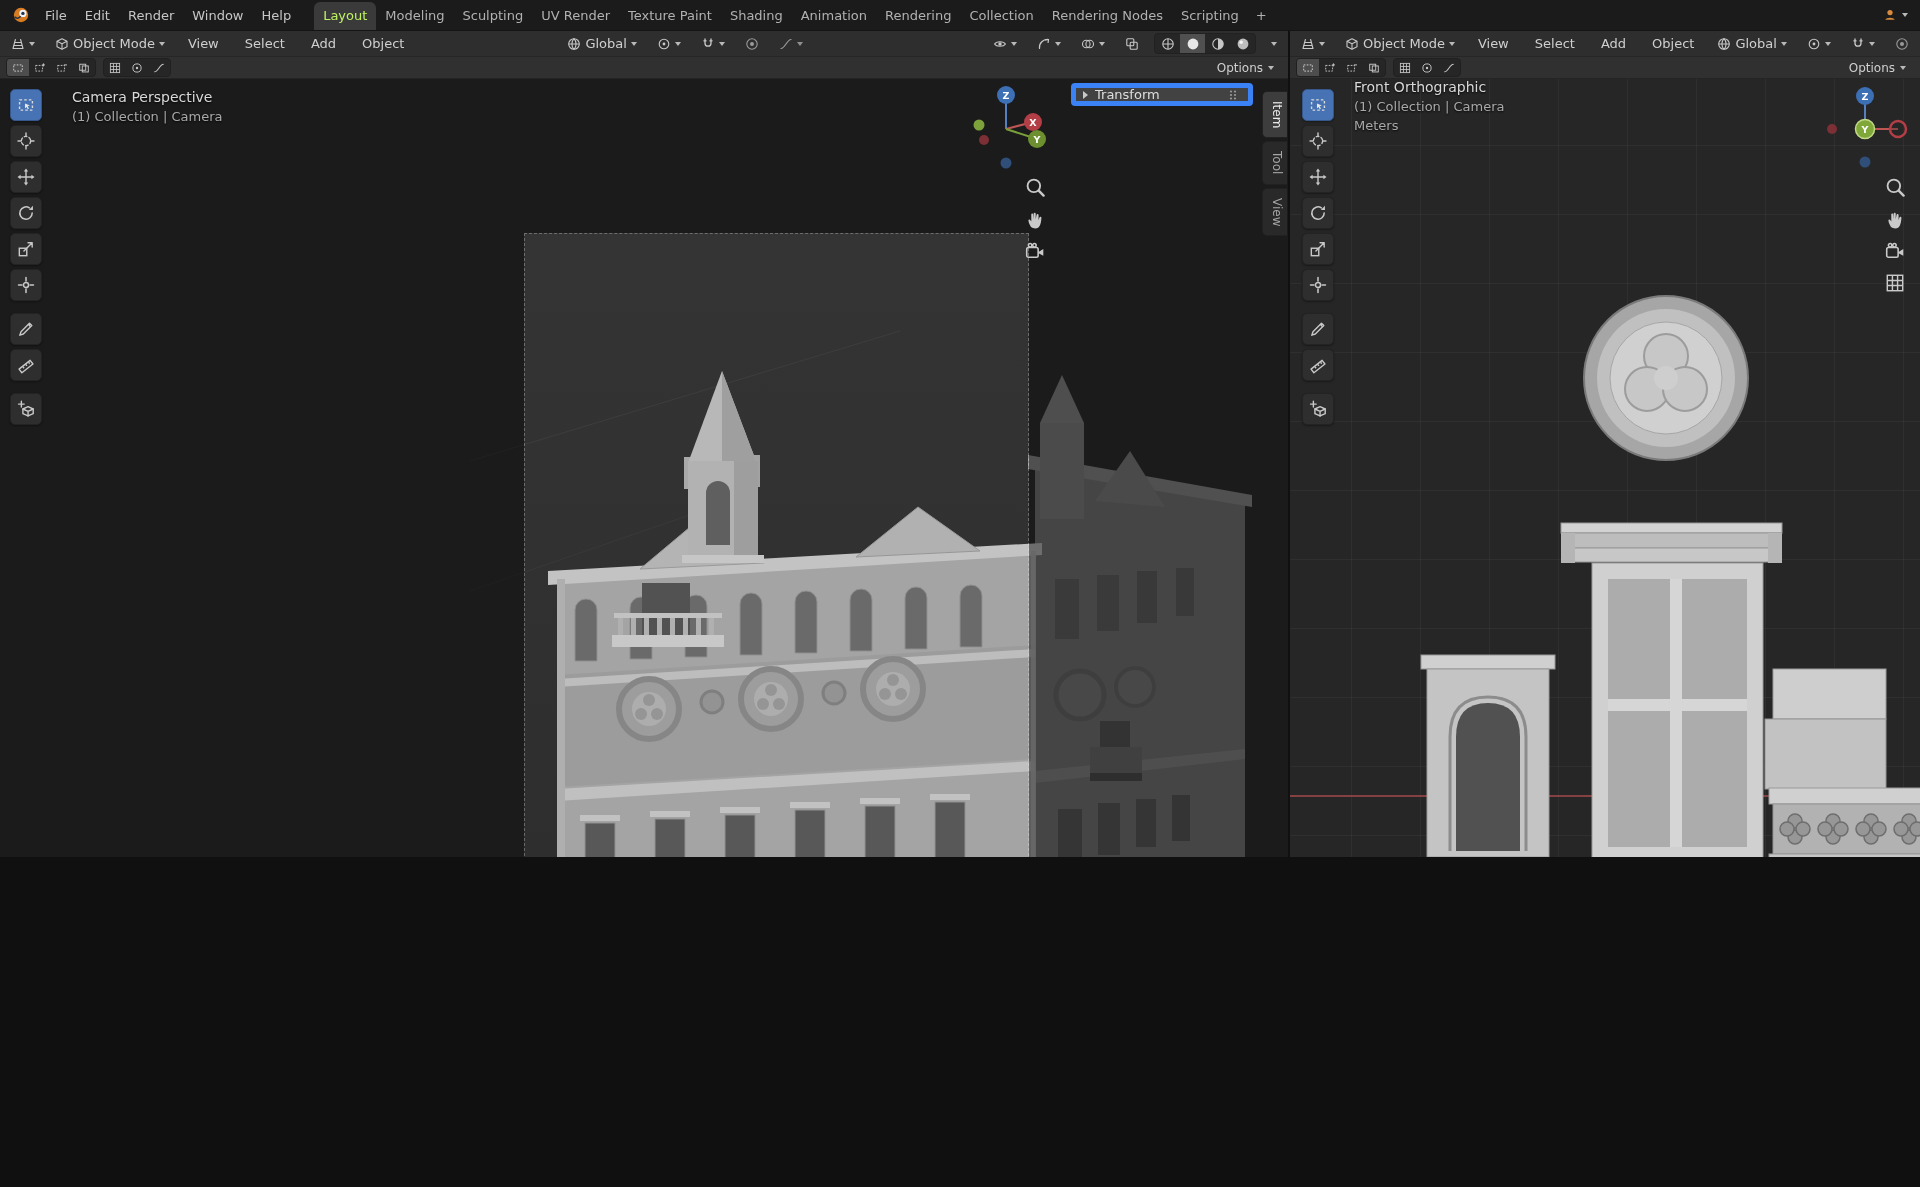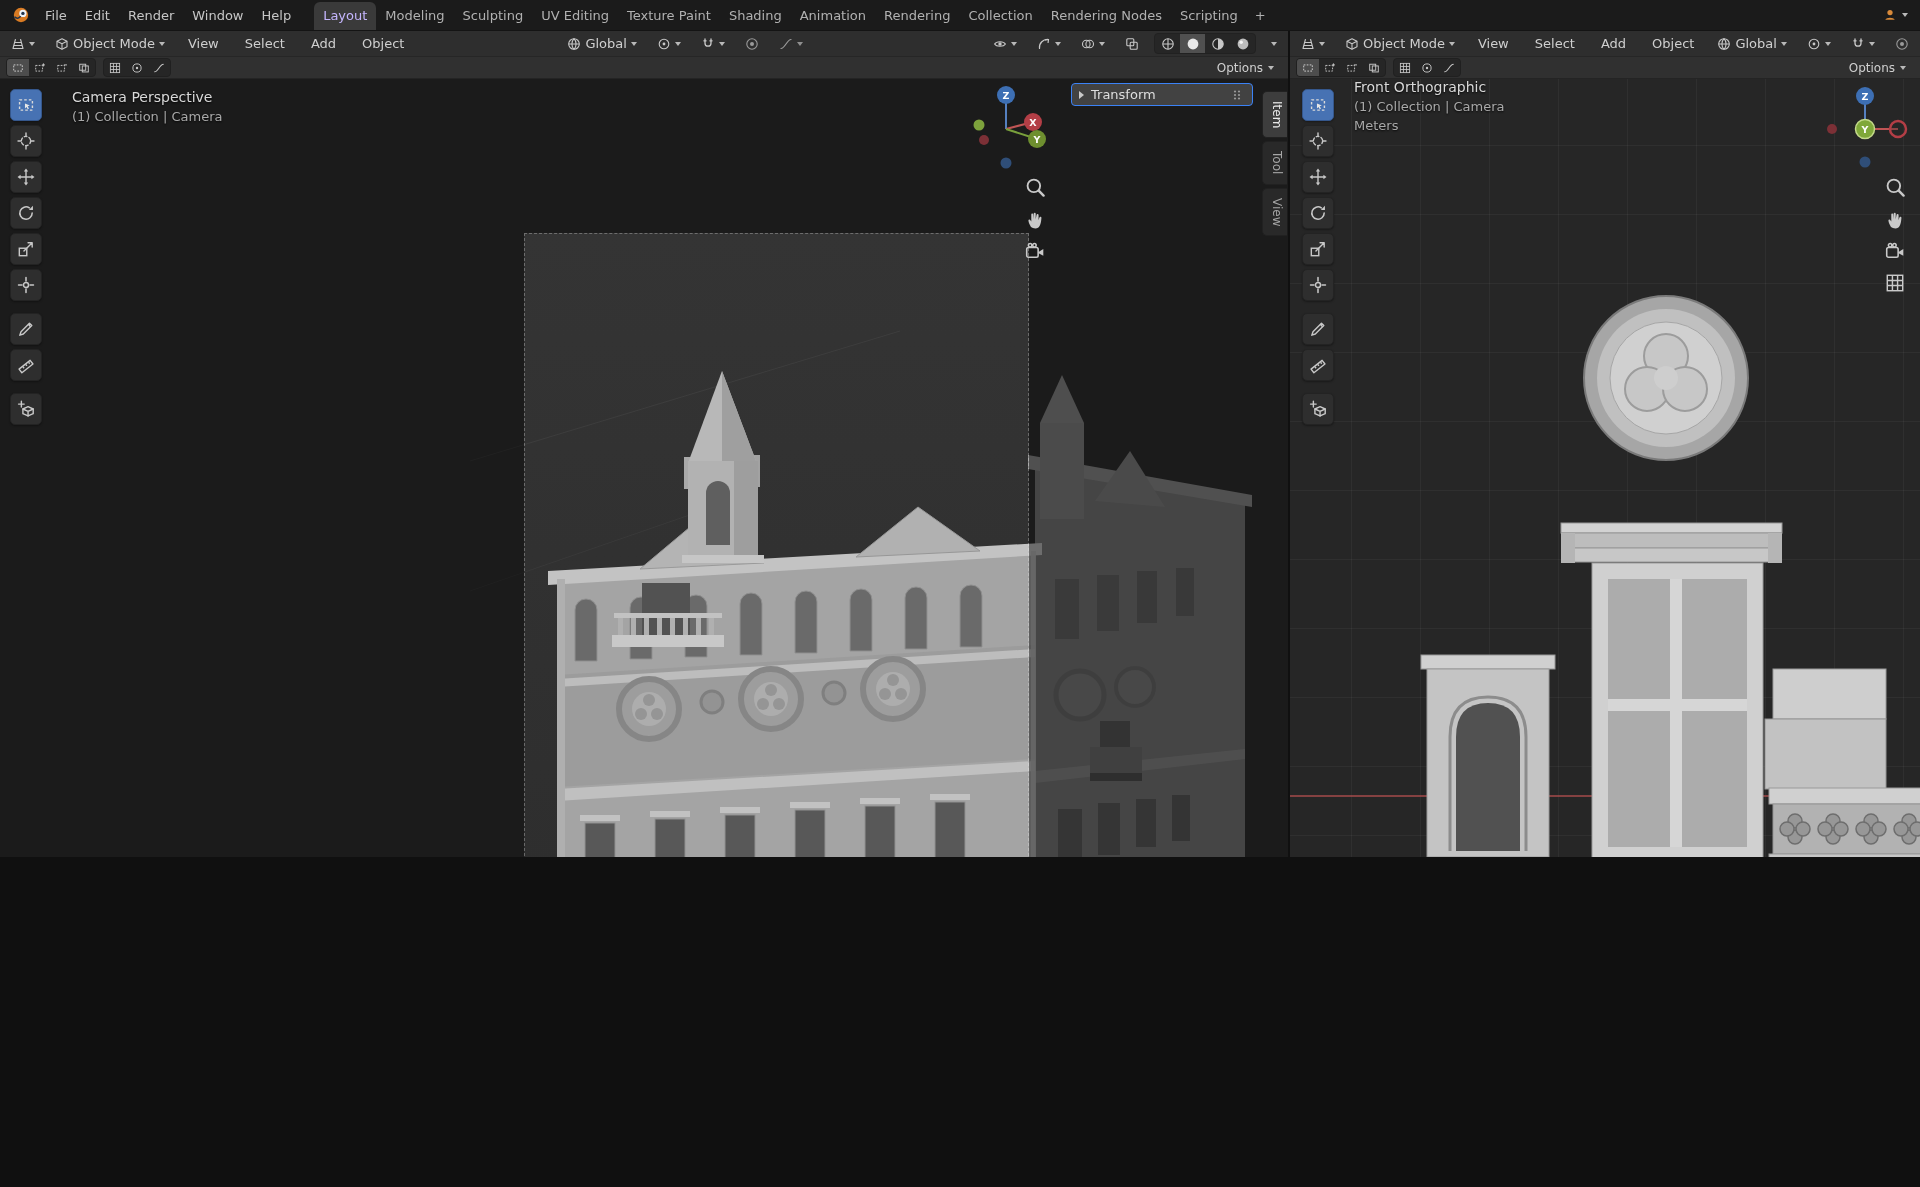--- a/index.html
+++ b/index.html
@@ -7,21 +7,21 @@
   font-family:"DejaVu Sans",sans-serif;color:#c6c6c6}
 .app{width:1920px;height:857px;display:flex;flex-direction:column}
 
 
 .topbar{height:31px;flex:0 0 31px;background:#1b1b1b;border-bottom:1px solid #141414;
   display:flex;align-items:center;font-size:13px;white-space:nowrap}
 .logo{width:30px;display:flex;justify-content:center;margin-left:6px}
 .menu-item{padding:3px 9px;border-radius:4px}
 .ws-tabs{display:flex;align-items:flex-end;height:100%;margin-left:14px}
 .ws-tab{padding:6px 9px 7px;font-size:13px;color:#b1b1b1;border-radius:6px 6px 0 0}
-.ws-tab.active{background:#3a3a3a;color:#c4b5fd}
+.ws-tab.active{background:#3a3a3a;color:#bef264}
 .ws-add{padding:6px 8px 7px;color:#b1b1b1}
 .top-right{margin-left:auto;display:flex;align-items:center;gap:5px;margin-right:12px}
 
 
 .main{flex:1;display:flex;min-height:0}
 .viewport{position:relative;overflow:hidden;background:#2b2b2b}
 .vp-left{width:1290px;flex:0 0 1290px;border-right:2px solid #101010}
 .vp-right{flex:1;background:#262626}
 
 .vp-header{position:relative;z-index:30;height:26px;background:#2e2e2e;border-bottom:1px solid #262626;
@@ -67,21 +67,21 @@
   background:linear-gradient(180deg,#343434,#2e2e2e 70%,#292929)}
 .bld{position:absolute;left:0;top:0;z-index:2}
 .ppt{position:absolute;background:rgba(8,8,8,.46);z-index:3;pointer-events:none}
 .frame-border{position:absolute;left:524px;top:202px;width:505px;height:918px;z-index:4;
   border:1px dashed rgba(255,255,255,.28);pointer-events:none}
 .cam-active-line{position:absolute;left:524px;top:1121px;width:505px;height:2px;z-index:4;
   background:repeating-linear-gradient(90deg,#c7a14e 0 8px,transparent 8px 15px)}
 .cursor3d{position:absolute;left:777px;top:972px;z-index:5}
 
 .npanel-header{position:absolute;left:1071px;top:52px;width:182px;height:23px;z-index:20;
-  background:#424242;border:1px solid #3b82f6;border-radius:4px;
+  background:#424242;border:5px solid #3b82f6;border-radius:4px;
   display:flex;align-items:center;gap:7px;padding:0 7px;color:#dedede;font-size:13px}
 .tri-right{width:0;height:0;border-top:4px solid transparent;border-bottom:4px solid transparent;
   border-left:5px solid #c9c9c9}
 .ntabs{position:absolute;left:1262px;top:60px;z-index:20;display:flex;flex-direction:column;gap:3px}
 .ntab{writing-mode:vertical-rl;padding:9px 3px;width:25px;background:#292929;color:#a6a6a6;
   font-size:12px;border:1px solid #212121;border-right:none;border-radius:5px 0 0 5px;text-align:center}
 .ntab.active{background:#3d3d3d;color:#e8e8e8}
 
 
 .grid-bg{position:absolute;left:0;top:48px;right:0;bottom:0;z-index:1;background-color:#262626;
@@ -308,21 +308,21 @@
       </span>
     <span class="menu-item">File</span>
     <span class="menu-item">Edit</span>
     <span class="menu-item">Render</span>
     <span class="menu-item">Window</span>
     <span class="menu-item">Help</span>
     <div class="ws-tabs">
       <span class="ws-tab active">Layout</span>
       <span class="ws-tab">Modeling</span>
       <span class="ws-tab">Sculpting</span>
-      <span class="ws-tab">UV Editing</span>
+      <span class="ws-tab">UV Render</span>
       <span class="ws-tab">Texture Paint</span>
       <span class="ws-tab">Shading</span>
       <span class="ws-tab">Animation</span>
       <span class="ws-tab">Rendering</span>
       <span class="ws-tab">Collection</span>
       <span class="ws-tab">Rendering Nodes</span>
       <span class="ws-tab">Scripting</span>
       <span class="ws-add">+</span>
     </div>
     <div class="top-right">

